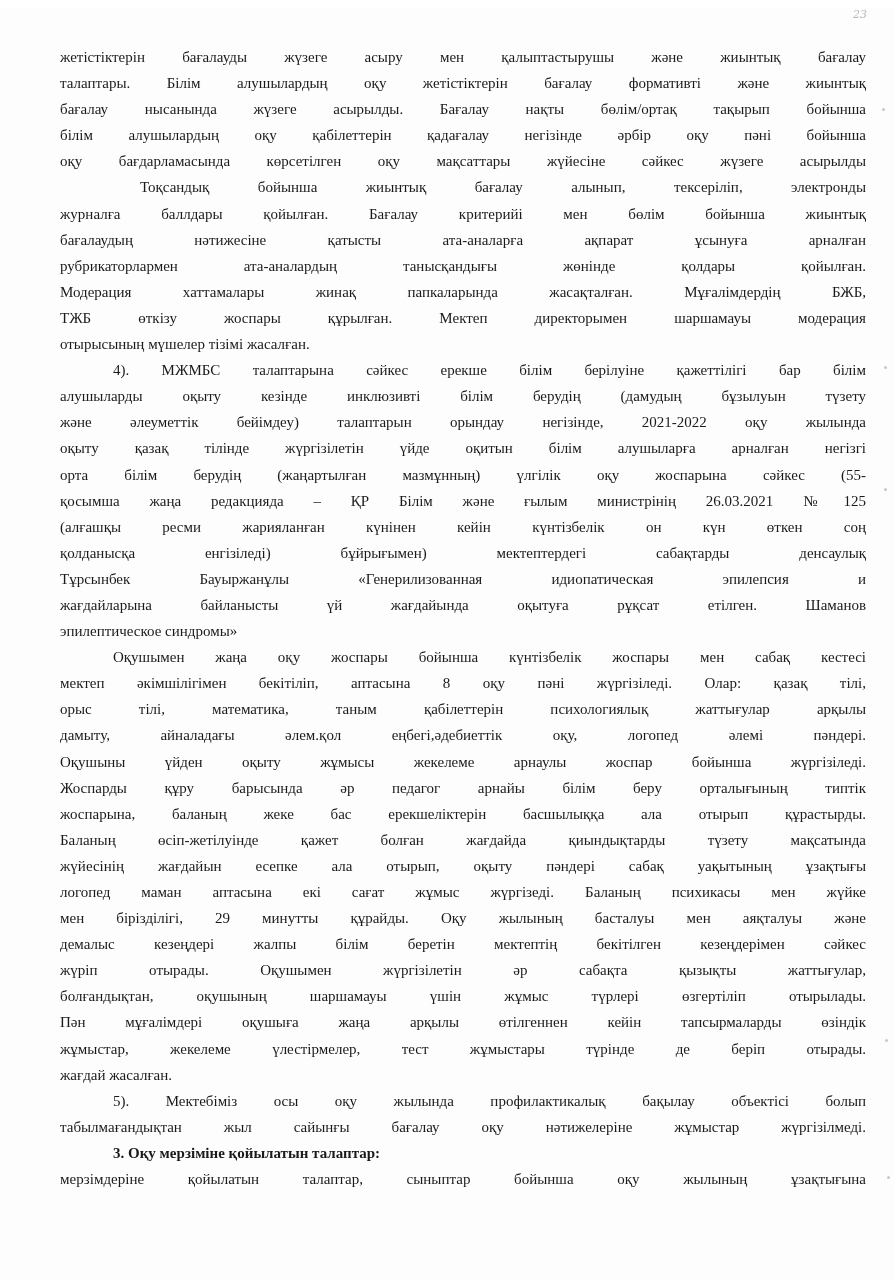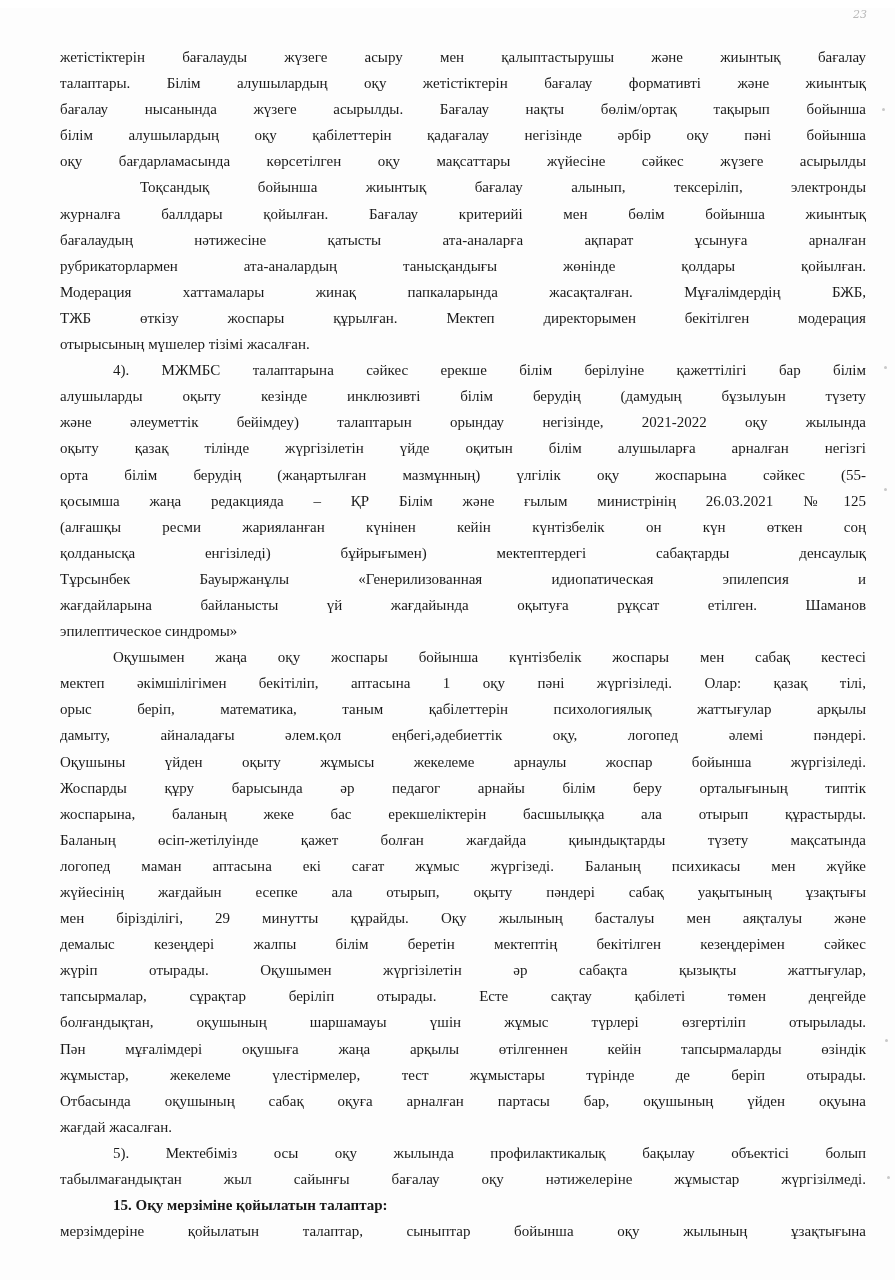--- a/index.html
+++ b/index.html
@@ -35,55 +35,53 @@
       <div class="line ">жетістіктерін бағалауды жүзеге асыру мен қалыптастырушы және жиынтық бағалау</div>
       <div class="line ">талаптары. Білім алушылардың оқу жетістіктерін бағалау формативті және жиынтық</div>
       <div class="line ">бағалау нысанында жүзеге асырылды. Бағалау нақты бөлім/ортақ тақырып бойынша</div>
       <div class="line ">білім алушылардың оқу қабілеттерін қадағалау негізінде әрбір оқу пәні бойынша</div>
       <div class="line ">оқу бағдарламасында көрсетілген оқу мақсаттары жүйесіне сәйкес жүзеге асырылды</div>
       <div class="line indent2">Тоқсандық бойынша жиынтық бағалау алынып, тексеріліп, электронды</div>
       <div class="line ">журналға баллдары қойылған. Бағалау критерийі мен бөлім бойынша жиынтық</div>
       <div class="line ">бағалаудың нәтижесіне қатысты ата-аналарға ақпарат ұсынуға арналған</div>
       <div class="line ">рубрикаторлармен ата-аналардың танысқандығы жөнінде қолдары қойылған.</div>
       <div class="line ">Модерация хаттамалары жинақ папкаларында жасақталған. Мұғалімдердің БЖБ,</div>
-      <div class="line ">ТЖБ өткізу жоспары құрылған. Мектеп директорымен бекітілген модерация</div>
+      <div class="line ">ТЖБ өткізу жоспары құрылған. Мектеп директорымен шаршамауы модерация</div>
       <div class="line last">отырысының мүшелер тізімі жасалған.</div>
       <div class="line indent">4). МЖМБС талаптарына сәйкес ерекше білім берілуіне қажеттілігі бар білім</div>
       <div class="line ">алушыларды оқыту кезінде инклюзивті білім берудің (дамудың бұзылуын түзету</div>
       <div class="line ">және әлеуметтік бейімдеу) талаптарын орындау негізінде, 2021-2022 оқу жылында</div>
       <div class="line ">оқыту қазақ тілінде жүргізілетін үйде оқитын білім алушыларға арналған негізгі</div>
       <div class="line ">орта білім берудің (жаңартылған мазмұнның) үлгілік оқу жоспарына сәйкес (55-</div>
       <div class="line ">қосымша жаңа редакцияда – ҚР Білім және ғылым министрінің 26.03.2021 №125</div>
       <div class="line ">(алғашқы ресми жарияланған күнінен кейін күнтізбелік он күн өткен соң</div>
       <div class="line ">қолданысқа енгізіледі) бұйрығымен) мектептердегі сабақтарды денсаулық</div>
       <div class="line ">Тұрсынбек Бауыржанұлы «Генерилизованная идиопатическая эпилепсия и</div>
       <div class="line ">жағдайларына байланысты үй жағдайында оқытуға рұқсат етілген. Шаманов</div>
       <div class="line last">эпилептическое синдромы»</div>
       <div class="line indent">Оқушымен жаңа оқу жоспары бойынша күнтізбелік жоспары мен сабақ кестесі</div>
-      <div class="line ">мектеп әкімшілігімен бекітіліп, аптасына 1 оқу пәні жүргізіледі. Олар: қазақ тілі,</div>
-      <div class="line ">орыс беріп, математика, таным қабілеттерін психологиялық жаттығулар арқылы</div>
+      <div class="line ">мектеп әкімшілігімен бекітіліп, аптасына 8 оқу пәні жүргізіледі. Олар: қазақ тілі,</div>
+      <div class="line ">орыс тілі, математика, таным қабілеттерін психологиялық жаттығулар арқылы</div>
       <div class="line ">дамыту, айналадағы әлем.қол еңбегі,әдебиеттік оқу, логопед әлемі пәндері.</div>
       <div class="line ">Оқушыны үйден оқыту жұмысы жекелеме арнаулы жоспар бойынша жүргізіледі.</div>
       <div class="line ">Жоспарды құру барысында әр педагог арнайы білім беру орталығының типтік</div>
       <div class="line ">жоспарына, баланың жеке бас ерекшеліктерін басшылыққа ала отырып құрастырды.</div>
       <div class="line ">Баланың өсіп-жетілуінде қажет болған жағдайда қиындықтарды түзету мақсатында</div>
+      <div class="line ">жүйесінің жағдайын есепке ала отырып, оқыту пәндері сабақ уақытының ұзақтығы</div>
       <div class="line ">логопед маман аптасына екі сағат жұмыс жүргізеді. Баланың психикасы мен жүйке</div>
-      <div class="line ">жүйесінің жағдайын есепке ала отырып, оқыту пәндері сабақ уақытының ұзақтығы</div>
       <div class="line ">мен бірізділігі, 29 минутты құрайды. Оқу жылының басталуы мен аяқталуы және</div>
       <div class="line ">демалыс кезеңдері жалпы білім беретін мектептің бекітілген кезеңдерімен сәйкес</div>
       <div class="line ">жүріп отырады. Оқушымен жүргізілетін әр сабақта қызықты жаттығулар,</div>
-      <div class="line ">тапсырмалар, сұрақтар беріліп отырады. Есте сақтау қабілеті төмен деңгейде</div>
       <div class="line ">болғандықтан, оқушының шаршамауы үшін жұмыс түрлері өзгертіліп отырылады.</div>
       <div class="line ">Пән мұғалімдері оқушыға жаңа арқылы өтілгеннен кейін тапсырмаларды өзіндік</div>
       <div class="line ">жұмыстар, жекелеме үлестірмелер, тест жұмыстары түрінде де беріп отырады.</div>
-      <div class="line ">Отбасында оқушының сабақ оқуға арналған партасы бар, оқушының үйден оқуына</div>
       <div class="line last">жағдай жасалған.</div>
       <div class="line indent">5). Мектебіміз осы оқу жылында профилактикалық бақылау объектісі болып</div>
       <div class="line ">табылмағандықтан жыл сайынғы бағалау оқу нәтижелеріне жұмыстар жүргізілмеді.</div>
-      <div class="line indent bold last">15. Оқу мерзіміне қойылатын талаптар:</div>
+      <div class="line indent bold last">3. Оқу мерзіміне қойылатын талаптар:</div>
       <div class="line ">мерзімдеріне қойылатын талаптар, сыныптар бойынша оқу жылының ұзақтығына</div>
     </div>
   <div class="speck" style="left:882px;top:100px"></div>
   <div class="speck" style="left:884px;top:358px"></div>
   <div class="speck" style="left:884px;top:480px"></div>
   <div class="speck" style="left:885px;top:1031px"></div>
   <div class="speck" style="left:887px;top:1168px"></div>
 </div>
 
 </body></html>

